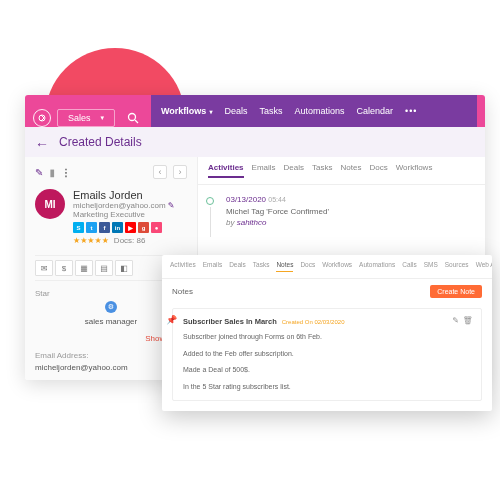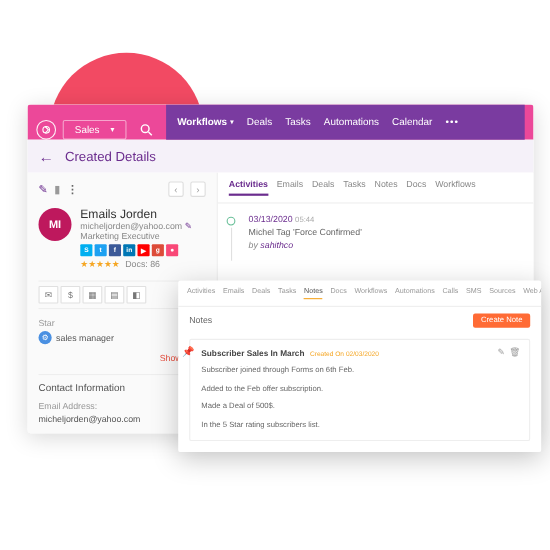--- a/index.html
+++ b/index.html
@@ -40,21 +40,21 @@
   .socials { display: flex; gap: 2px; margin-top: 3px; }
   .sico { width: 11px; height: 11px; border-radius: 1px; display: flex; align-items: center; justify-content: center; font-size: 6px; color: #fff; font-weight: bold; }
   .stars { display: flex; align-items: center; gap: 1px; margin-top: 3px; font-size: 8px; color: #f5a623; }
   .stars .score { color: #888; margin-left: 4px; }
 
   .iconbar { display: flex; gap: 2px; margin-top: 10px; border-top: 1px solid #eee; border-bottom: 1px solid #eee; padding: 4px 0; }
   .iconbar .ib { width: 18px; height: 16px; border: 1px solid #e0e0e0; border-radius: 1px; background: #fff; display: flex; align-items: center; justify-content: center; font-size: 8px; color: #777; }
 
   .sect { margin-top: 8px; font-size: 8px; }
   .sect .lbl { color: #999; margin-bottom: 3px; }
-  .owner { display: flex; align-items: center; gap: 4px; color: #555; }
+  .owner { display: flex; align-items: center; gap: 4px; color: #555; flex-direction: column; }
   .owner .oav { width: 12px; height: 12px; border-radius: 50%; background: #4a90e2; color: #fff; display: flex; align-items: center; justify-content: center; font-size: 7px; }
   .gadg { color: #e74c3c; font-size: 8px; text-align: right; margin-top: 8px; }
   .cihead { font-size: 9px; color: #555; margin-top: 10px; border-top: 1px solid #eee; padding-top: 6px; }
 
   .rightcol { flex: 1; background: #fff; border-left: 1px solid #eee; }
   .tabs { display: flex; gap: 8px; padding: 6px 10px; border-bottom: 1px solid #eee; font-size: 8px; color: #888; }
   .tabs .tab { padding-bottom: 4px; cursor: pointer; }
   .tabs .tab.active { color: #6b2d8e; border-bottom: 2px solid #6b2d8e; font-weight: 600; }
 
   .timeline { padding: 10px 14px; font-size: 8px; position: relative; }
@@ -167,21 +167,20 @@
 
       <div class="sect">
         <div class="lbl">Star</div>
         <div class="owner">
           <span class="oav">⚙</span>
           <span>sales manager</span>
         </div>
       </div>
       <div class="gadg">Show Gadg</div>
 
-      <div class="cihead">Contact Information</div>
       <div class="sect">
         <div class="lbl">Email Address:</div>
         <div style="color:#555">micheljorden@yahoo.com</div>
       </div>
     </div>
 
     <div class="rightcol">
       <div class="tabs">
         <span class="tab active">Activities</span>
         <span class="tab">Emails</span>

